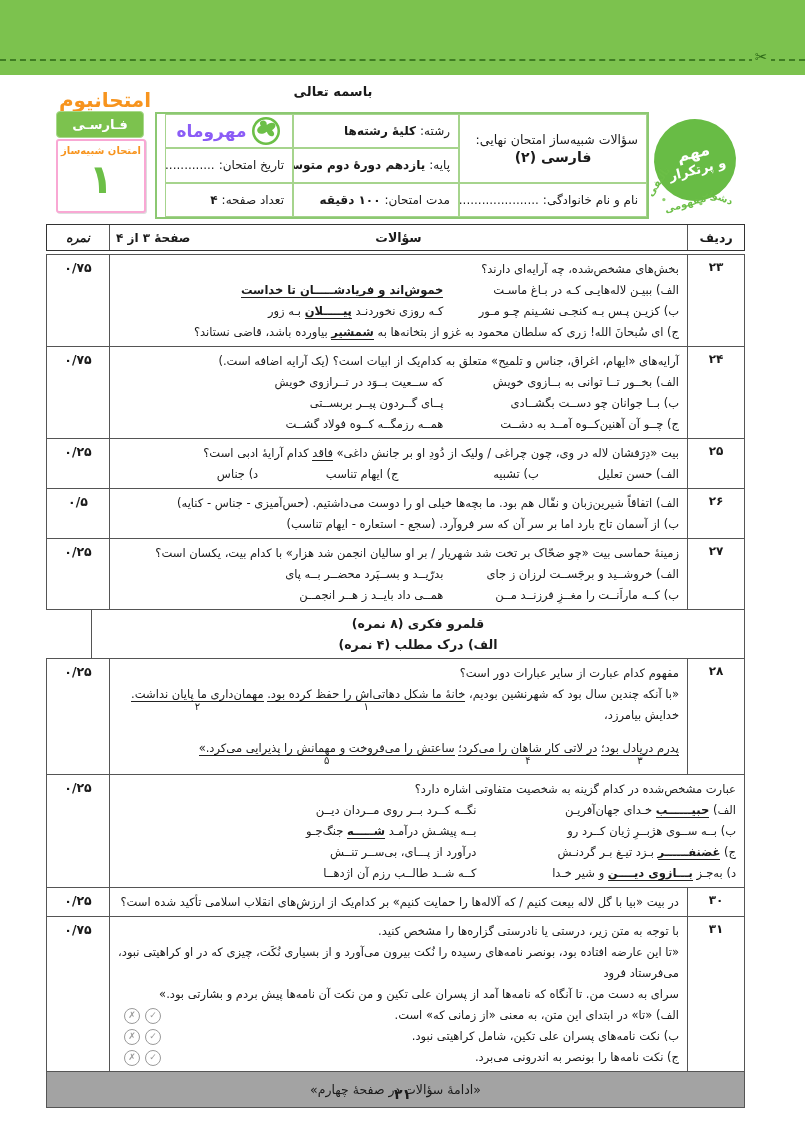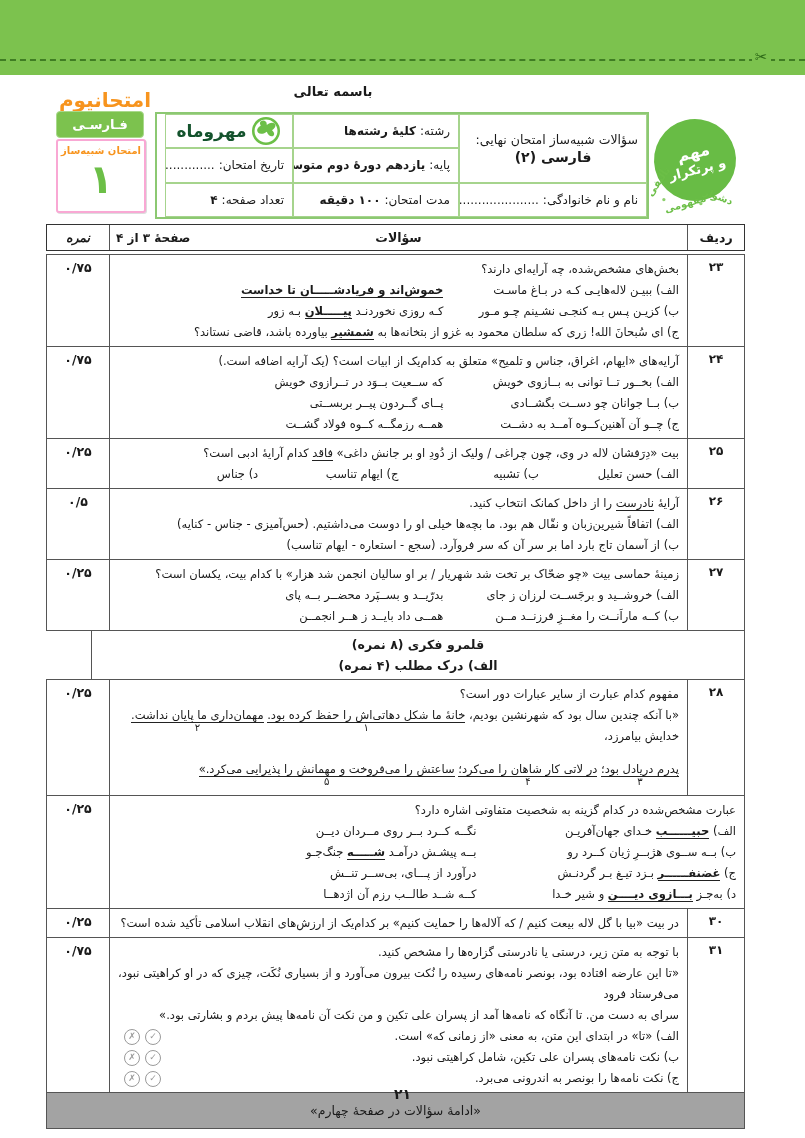--- a/index.html
+++ b/index.html
@@ -26,21 +26,21 @@
   .info{position:absolute;top:112px;left:155px;width:490px;height:103px;border:2px solid #8cc872;
         display:grid;grid-template-columns:188px 166px 128px;grid-template-rows:1fr 1fr 1fr;background:#fff;}
   .ic{border:1px solid #a6d48d;display:flex;align-items:center;padding:0 8px;font-size:12px;gap:4px;overflow:hidden;}
   .ic .lab{white-space:nowrap;}
   .ic .val{font-weight:bold;white-space:nowrap;}
   .ic-title{grid-column:1;grid-row:1/3;flex-direction:column;justify-content:center;align-items:stretch;gap:2px;}
   .ic-title .lab{font-size:12.5px;text-align:right;}
   .ic-title .val{font-size:14px;text-align:center;}
   .ic-name{grid-column:1;grid-row:3;}
   .ic-mehr{grid-column:3;grid-row:1;justify-content:center;gap:5px;}
-  .mehr-text{color:#14532d;font-weight:bold;font-size:17px;}
+  .mehr-text{color:#8b5cf6;font-weight:bold;font-size:17px;}
   
   .badge{position:absolute;left:654px;top:119px;width:82px;height:82px;border-radius:50%;background:#68bc45;
          display:flex;flex-direction:column;align-items:center;justify-content:center;
          transform:rotate(-14deg);color:#fff;font-weight:bold;text-align:center;line-height:1.2;}
   .badge .b1{font-size:16px;}
   .badge .b2{font-size:13px;}
   .btag{position:absolute;color:#6cbf47;font-size:10px;font-weight:bold;white-space:nowrap;}
   .btag0{left:642px;top:176px;transform:rotate(-55deg);}
   .btag1{left:664px;top:198px;transform:rotate(-16deg);}
   .btag2{left:703px;top:191px;transform:rotate(20deg);}
@@ -207,21 +207,20 @@
               <span class="opt"><span>ب) تشبیه</span></span>
               <span class="opt"><span>ج) ایهام تناسب</span></span>
               <span class="opt"><span>د) جناس</span></span>
             </div>
           </div>
           <div class="sc">۰/۲۵</div>
         </div>
         <div class="qrow">
           <div class="rc">۲۶</div>
           <div class="qc">
-            <div class="line"><span>آرایهٔ </span><span class="useg">نادرست</span><span> را از داخل کمانک انتخاب کنید.</span></div>
             <div class="line"><span>الف) اتفاقاً شیرین‌زبان و نقّال هم بود. ما بچه‌ها خیلی او را دوست می‌داشتیم. (حس‌آمیزی - جناس - کنایه)</span></div>
             <div class="line"><span>ب) از آسمان تاج بارد اما بر سر آن که سر فروآرد. (سجع - استعاره - ایهام تناسب)</span></div>
           </div>
           <div class="sc">۰/۵</div>
         </div>
         <div class="qrow">
           <div class="rc">۲۷</div>
           <div class="qc">
             <div class="line"><span>زمینهٔ حماسی بیت «چو ضحّاک بر تخت شد شهریار / بر او سالیان انجمن شد هزار» با کدام بیت، یکسان است؟</span></div>
             <div class="vline">

